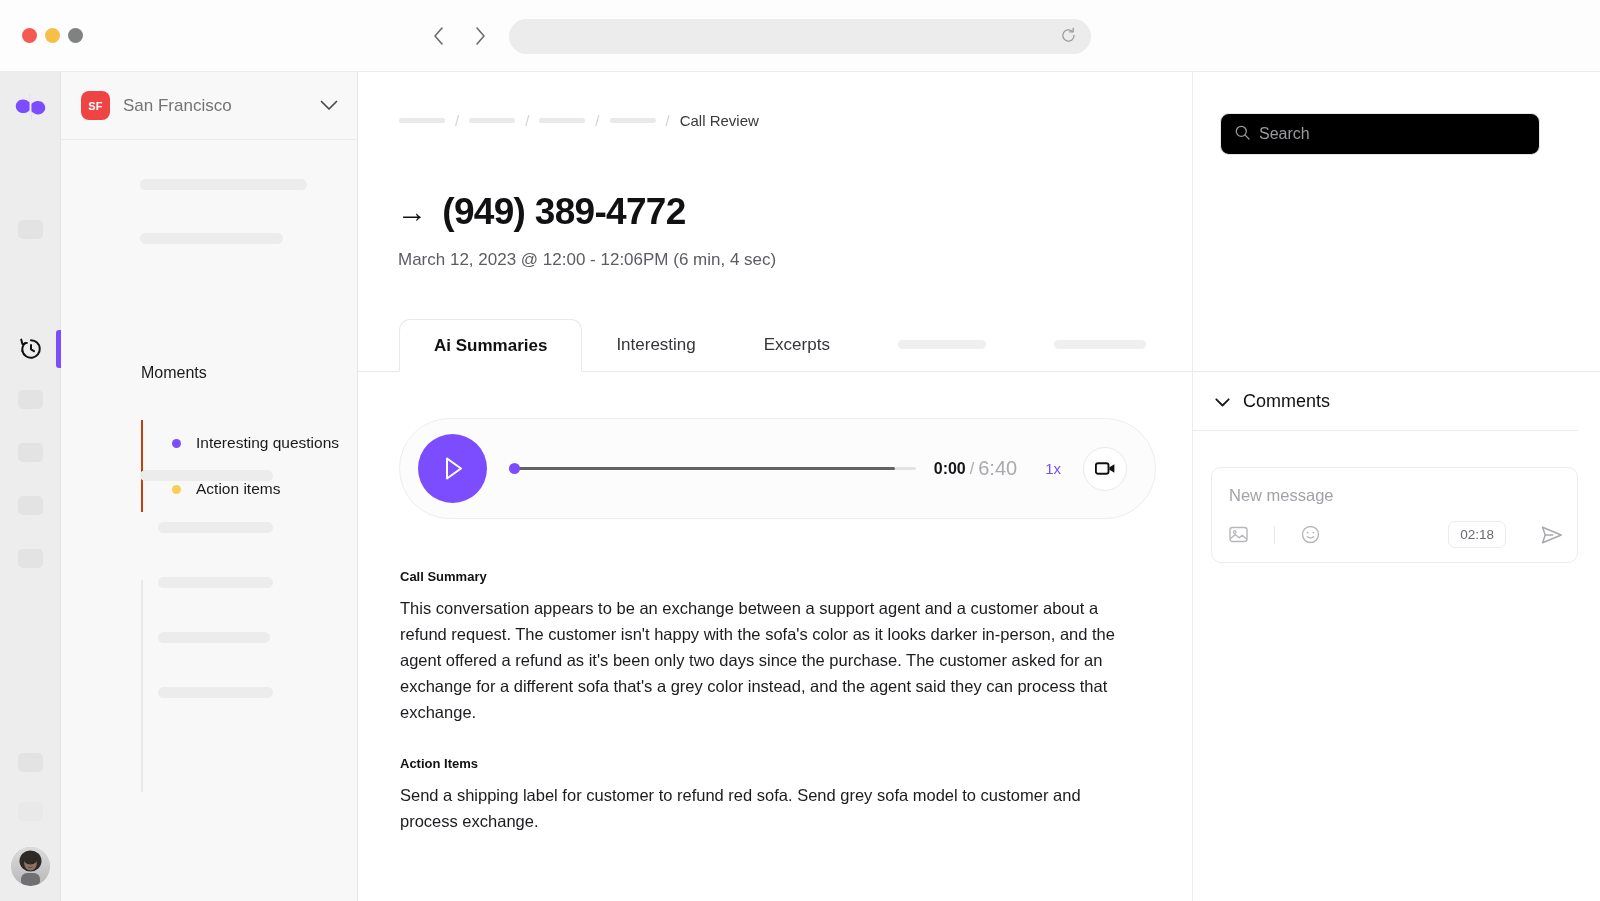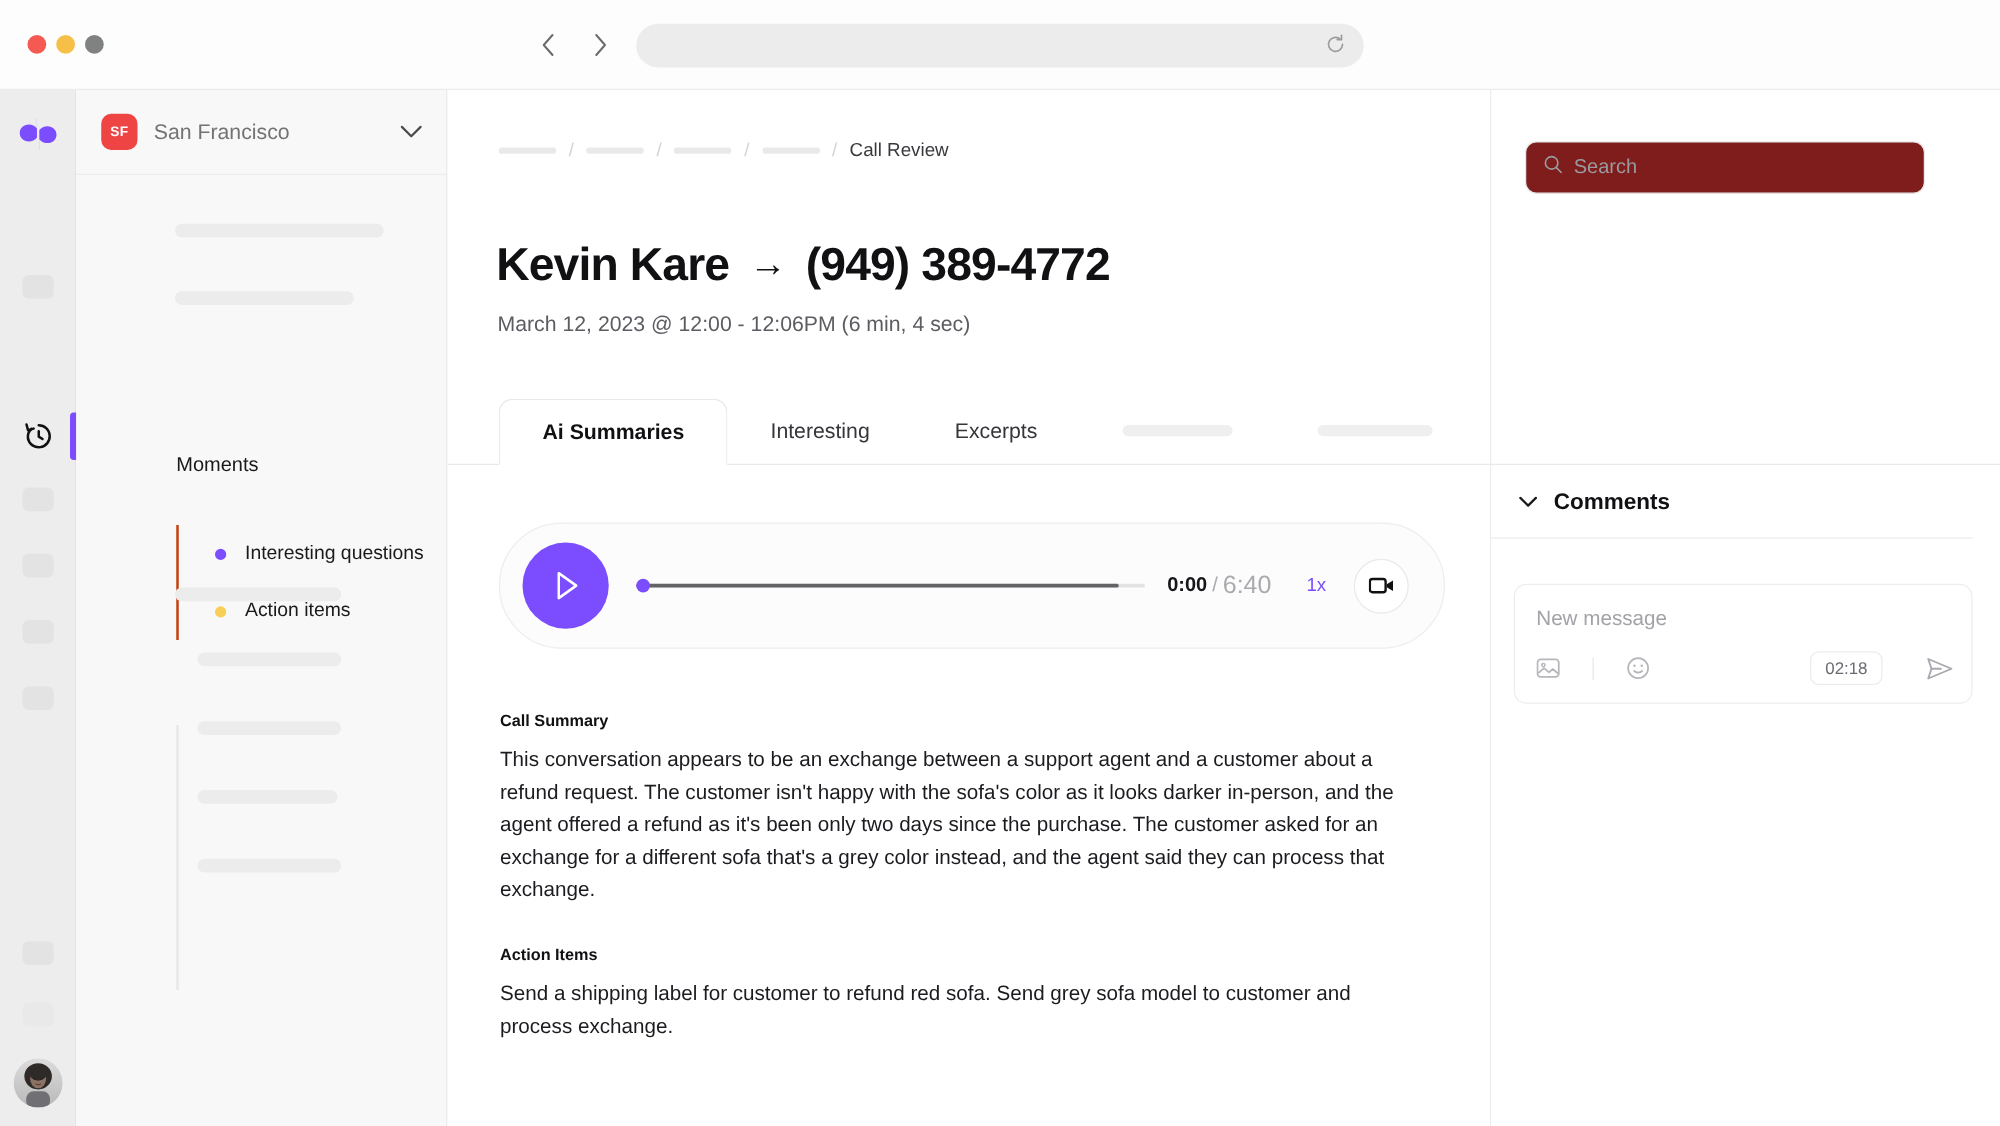--- a/index.html
+++ b/index.html
@@ -144,21 +144,21 @@
     font-size: 14.5px;
   }
   .bc-skel { width: 46px; height: 5px; background: #e9e9e9; border-radius: 3px; }
   .bc-sep { color: #d3d3d3; font-size: 15px; }
   .bc-current { color: #39393d; font-size: 15px; }
 
   .search-box {
     position: absolute; right: 60px; top: 41px;
     width: 320px; height: 42px;
     border: 1px solid #e7e7e7; border-radius: 9px;
-    background: #7f1d1d;
+    background: #000000;
     display: flex; align-items: center; gap: 9px;
     padding: 0 14px;
   }
   .search-placeholder { color: #9a9a9f; font-size: 16px; }
 
   .page-title {
     position: absolute; left: 39px; top: 119px;
     font-size: 37px; font-weight: bold; color: #111114;
     letter-spacing: -0.7px;
     display: flex; align-items: center; gap: 16px;
@@ -260,21 +260,21 @@
   .comments {
     position: absolute; left: 835px; top: 301px;
     width: 407px; height: 528px;
     background: #fff;
   }
   .comments-header {
     height: 58px; display: flex; align-items: center; gap: 13px;
     padding-left: 22px; margin: 0 22px 0 0;
     border-bottom: 1px solid #ececec;
   }
-  .comments-title { font-size: 18px; font-weight: bold; color: #111114; }
+  .comments-title { font-size: 18px; font-weight: normal; color: #111114; }
   .comment-box {
     margin: 36px 22px 0 18px;
     height: 96px;
     border: 1px solid #ededed; border-radius: 10px;
     position: relative;
   }
   .cb-placeholder {
     position: absolute; left: 17px; top: 18px;
     font-size: 16.5px; color: #a2a2a8;
   }
@@ -426,21 +426,20 @@
     <span>
       <svg width="15" height="15" viewBox="0 0 15 15" fill="none">
           <circle cx="6.3" cy="6.3" r="5" stroke="#9a9a9f" stroke-width="1.3"></circle>
           <path d="M10.1 10.1L14 14" stroke="#9a9a9f" stroke-width="1.3" stroke-linecap="round"></path>
         </svg>
     </span>
     <span class="search-placeholder">Search</span>
   </div>
 
   <div class="page-title">
-    <span>Kevin Kare</span>
     <span class="title-arrow">→</span>
     <span>(949) 389-4772</span>
   </div>
   <div class="page-subtitle">March 12, 2023 @ 12:00 - 12:06PM (6 min, 4 sec)</div>
 
   <div class="tabbar">
     <div class="tab active">
       <span>Ai Summaries</span>
     </div>
     <div class="tab">

